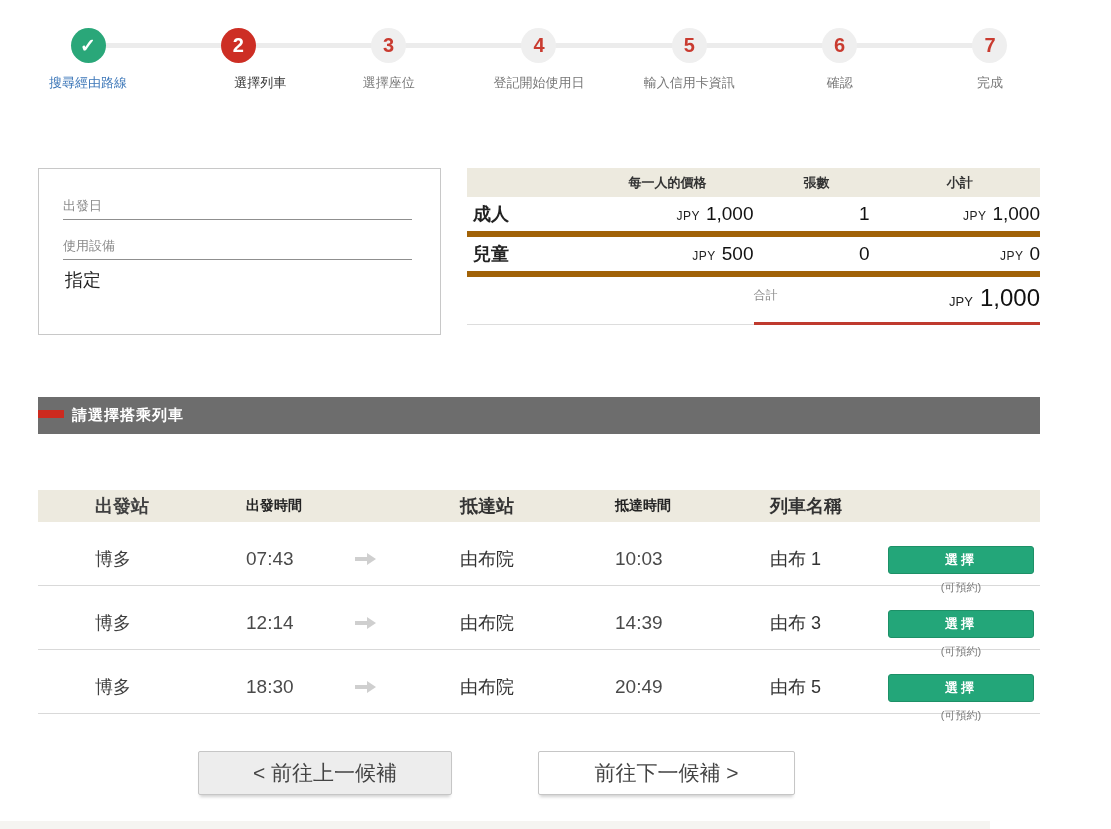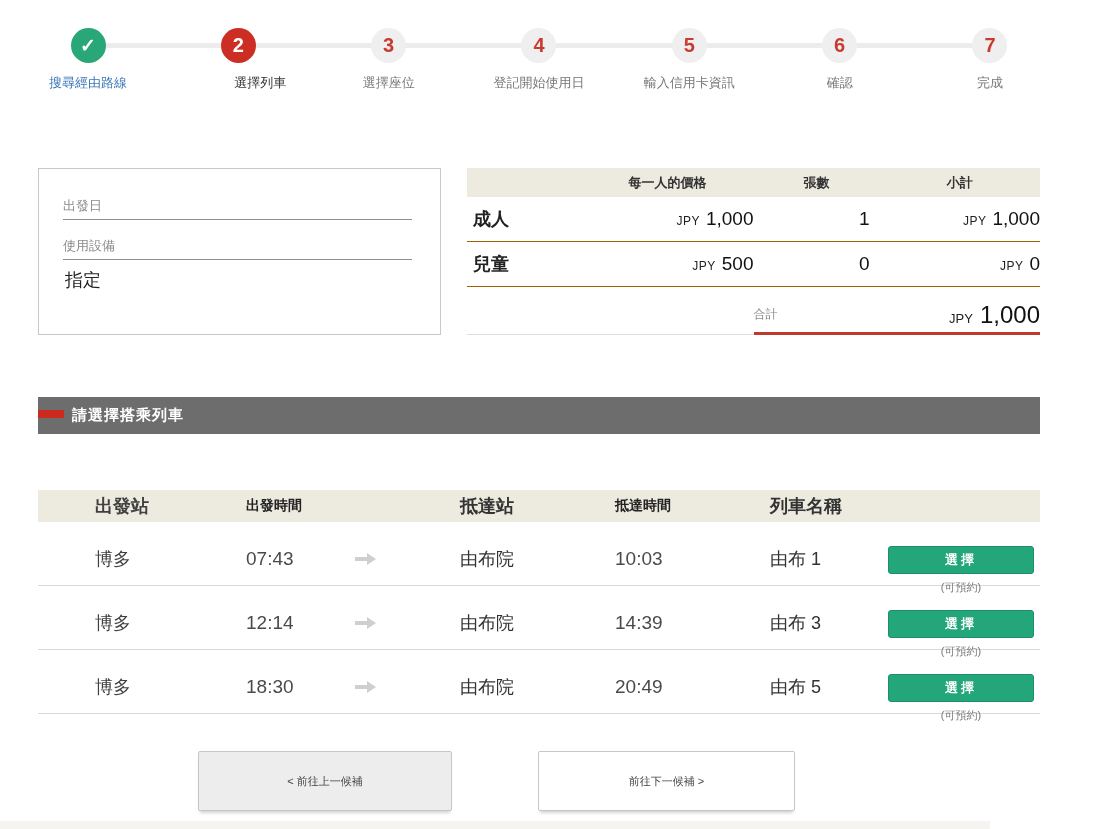--- a/index.html
+++ b/index.html
@@ -26,29 +26,29 @@
   .info-row { position:absolute; top:168px; left:38px; width:1002px; display:flex; }
   .trip-box { width:403px; height:167px; border:1px solid #c8c8c8; background:#fff; padding:28px 28px 0 24px; }
   .field { margin-bottom:17px; }
   .field-label { font-size:13px; color:#8a8a8a; padding-bottom:4px; border-bottom:1px solid #8f8f8f; }
   .field-value { font-size:18px; color:#222; padding:8px 0 0 2px; }
 
   .fare-table { margin-left:26px; width:573px; }
   .fare-grid { display:grid; grid-template-columns:20% 30% 22% 28%; align-items:center; }
   .fare-header { background:#edeadf; height:29px; font-size:13px; font-weight:bold; color:#333; }
   .fare-header > div { text-align:center; }
-  .fare-row { height:45px; border-bottom:1px solid #a16207; }
+  .fare-row { height:40px; border-bottom:6px solid #a16207; }
   .fare-label { font-size:18px; font-weight:bold; color:#222; padding-left:6px; }
   .money { text-align:right; white-space:nowrap; }
   .cur { font-size:12px; color:#222; margin-right:6px; letter-spacing:0.5px; }
   .amt { font-size:19px; color:#111; }
   .count { text-align:right; padding-right:10px; font-size:19px; color:#111; }
   .fare-total { display:flex; height:48px; }
   .total-left { width:50%; border-bottom:1px solid #ddd; }
-  .total-right { width:50%; border-bottom:3px solid #bf3a2e; display:flex; justify-content:space-between; align-items:flex-end; padding-bottom:3px; }
+  .total-right { width:50%; border-bottom:3px solid #bf3a2e; display:flex; justify-content:space-between; align-items:center; padding-bottom:3px; }
   .total-label { font-size:12px; color:#888; padding-bottom:6px; }
   .total-cur { font-size:13px; color:#222; margin-right:7px; }
   .total-amt { font-size:24px; color:#111; }
 
   
   .section-bar { position:absolute; top:397px; left:38px; width:1002px; height:37px; background:#6d6d6d;
                  display:flex; align-items:center; }
   .bar-marker { position:absolute; left:0; top:13px; width:26px; height:8px; background:#cc2a1f; }
   .bar-title { margin-left:34px; font-size:15px; font-weight:bold; color:#fff; letter-spacing:1px; }
 
@@ -67,21 +67,21 @@
   .c-name { padding-left:67px; font-size:18px; color:#333; white-space:nowrap; }
   .c-action { display:flex; flex-direction:column; align-items:flex-end; padding-right:6px; }
   .select-btn { width:146px; height:28px; background:#23a679; border:1px solid #1d9067; border-radius:3px;
                 color:#fff; font-size:13px; font-weight:bold; letter-spacing:3px; cursor:pointer;
                 font-family:"Liberation Sans", sans-serif;margin-top:24px; }
   .note { width:146px; text-align:center; font-size:11px; color:#777; margin-top:6px; }
   .arrow-svg { display:inline-block; vertical-align:middle; }
 
   
   .pagination { position:absolute; top:751px; left:0; width:1111px; display:flex; }
-  .pag-btn { height:60px; border:1px solid #c6c6c6; border-radius:2px; font-size:11px; color:#444;
+  .pag-btn { height:44px; border:1px solid #c6c6c6; border-radius:2px; font-size:21px; color:#444;
              cursor:pointer; box-shadow:0 4px 3px -2px rgba(0,0,0,0.18);
              font-family:"Liberation Sans", sans-serif; }
   .pag-prev { margin-left:198px; width:254px; background:#ededed; }
   .pag-next { margin-left:86px; width:257px; background:#fff; }
 
   .bottom-strip { position:absolute; bottom:0; left:0; width:990px; height:8px; background:#f5f4f1; }
 </style>
 </head>
 <body>
 

